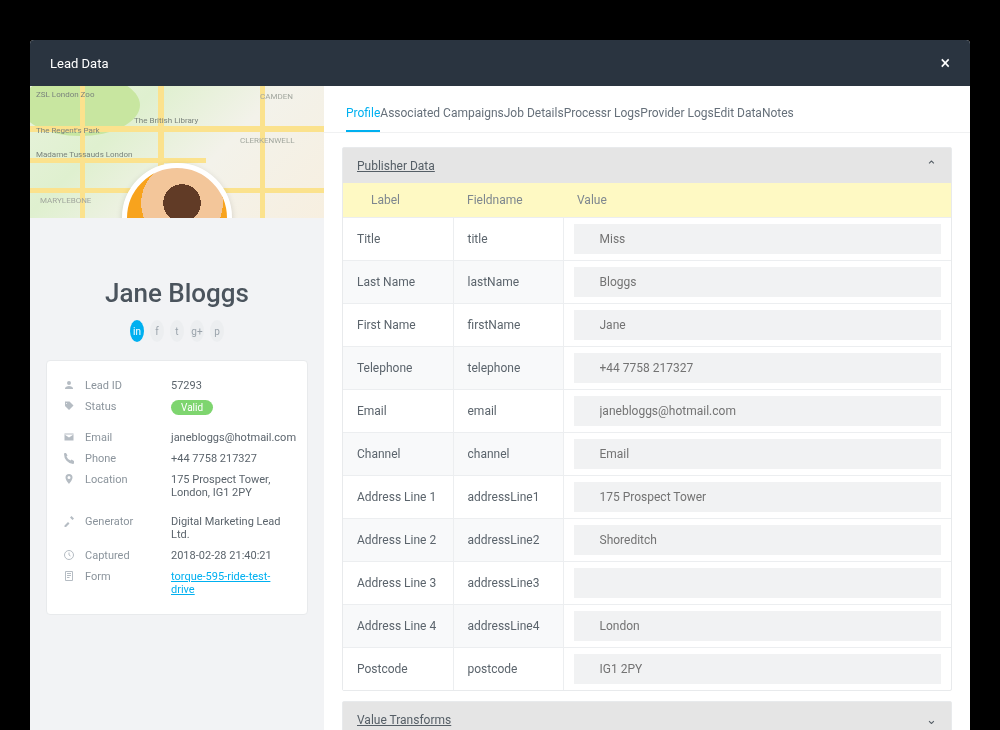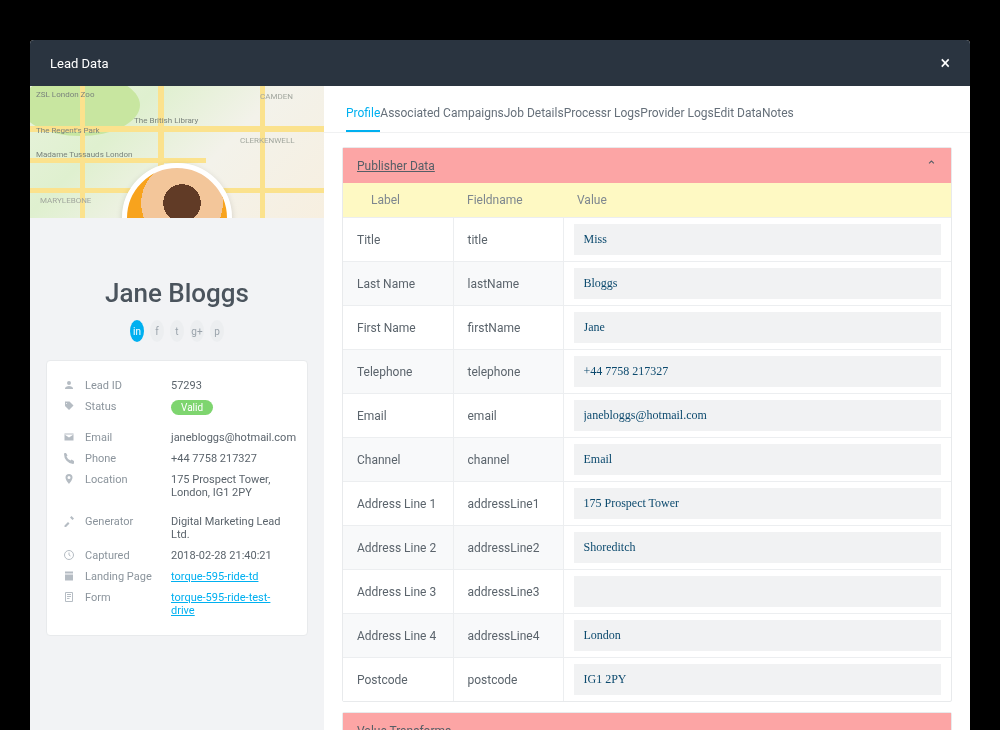--- a/index.html
+++ b/index.html
@@ -35,32 +35,32 @@
   .info-row .value.link { color: #00b0f0; text-decoration: underline; cursor: pointer; }
   .badge { background: #7ed56f; color: #fff; border-radius: 10px; font-size: 10px; padding: 2px 10px; display: inline-block; }
   .info-sep { height: 8px; }
   
   .main { flex: 1; display: flex; flex-direction: column; overflow: hidden; }
   .tabs { display: flex; padding: 14px 22px 0 22px; font-size: 12px; color: #66707a; border-bottom: 1px solid #f0f1f2; }
   .tab { padding: 6px 0 10px 0; cursor: pointer; }
   .tab.active { color: #00b0f0; border-bottom: 2px solid #00b0f0; }
   .content { flex: 1; overflow-y: auto; padding: 14px 18px; background: #fff; }
   .section { border: 1px solid #e8eaec; border-radius: 2px; margin-bottom: 10px; background: #fff; }
-  .section-head { background: #fca5a5; padding: 10px 14px; display: flex; justify-content: space-between; align-items: flex-end; font-size: 12px; color: #555e66; cursor: pointer; }
+  .section-head { background: #e5e5e5; padding: 10px 14px; display: flex; justify-content: space-between; align-items: flex-end; font-size: 12px; color: #555e66; cursor: pointer; }
   .section-head .title { text-decoration: underline; }
   .chev { font-size: 13px; }
   table { width: 100%; border-collapse: collapse; font-size: 12px; color: #5b646c; }
   thead th { text-align: left; font-weight: 400; color: #7e878f; padding: 10px 14px; border-bottom: 1px solid #eceef0; background:#fef9c3; }
   tbody td { padding: 0; border-top: 1px solid #eceef0; }
   tbody td.lbl-cell { width: 110px; padding: 10px 14px; background: #fff; }
   tbody td.fn-cell  { width: 110px; padding: 10px 14px; background: #fff; border-left: 1px solid #eceef0;}
   tbody td.val-cell { padding: 6px 10px; border-left: 1px solid #eceef0;}
   tbody tr:nth-child(even) td.lbl-cell,
   tbody tr:nth-child(even) td.fn-cell { background:#f8f9fa; }
-  .fld { background: #f1f2f3; border: none; width: 100%; font-size: 12px; color: #0c4a6e; padding: 8px 10px; display: block; font-family: Liberation Serif, serif; }
+  .fld { background: #f1f2f3; border: none; width: 100%; font-size: 12px; color: #737373; padding: 8px 26px; display: block; }
   svg { width: 12px; height: 12px; }
 </style>
 </head>
 <body>
 
 <div class="window">
   <div class="titlebar">
     <span>Lead Data</span>
     <span class="close">×</span>
   </div>
@@ -157,29 +157,20 @@
                 <circle cx="12" cy="12" r="9" fill="none" stroke="currentColor" stroke-width="2"></circle>
                 <path d="M12 7v5l3 2" stroke="currentColor" stroke-width="2" fill="none"></path>
               </svg>
             </span>
           <span class="label">Captured</span>
           <span class="value">2018-02-28 21:40:21</span>
         </div>
         <div class="info-row">
           <span class="ico">
               <svg viewBox="0 0 24 24" fill="currentColor">
-                <path d="M4 3h16v4H4zM4 9h16v12H4z"></path>
-              </svg>
-            </span>
-          <span class="label">Landing Page</span>
-          <span class="value link">torque-595-ride-td</span>
-        </div>
-        <div class="info-row">
-          <span class="ico">
-              <svg viewBox="0 0 24 24" fill="currentColor">
                 <path d="M5 3h14v18H5zM8 7h8M8 11h8M8 15h5" stroke="currentColor" fill="none" stroke-width="2"></path>
               </svg>
             </span>
           <span class="label">Form</span>
           <span class="value link">torque-595-ride-test-drive</span>
         </div>
       </div>
     </div>
 
     <div class="main">

